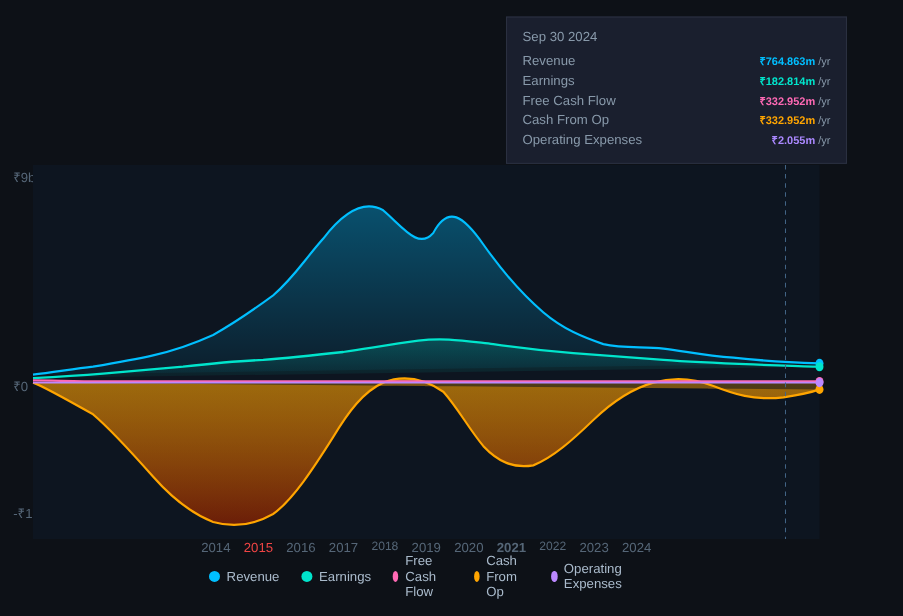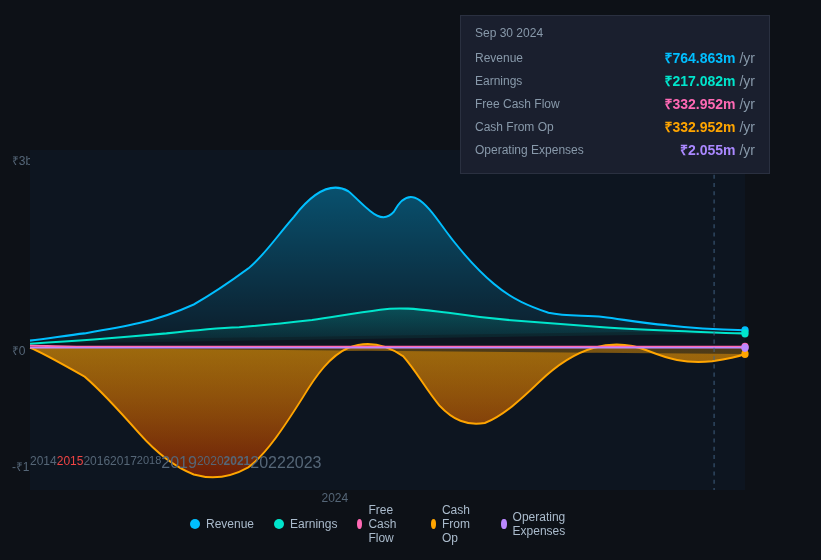--- a/index.html
+++ b/index.html
@@ -44,21 +44,21 @@
       margin-bottom: 4px;
     }
 
     .tooltip-label {
       color: #8899aa;
       font-size: 12px;
       min-width: 110px;
     }
 
     .tooltip-value {
-      font-size: 14px;
+      font-size: 10px;
       font-weight: 600;
     }
 
     .val-revenue { color: #00bfff; }
     .val-earnings { color: #00e5cc; }
     .val-fcf { color: #ff69b4; }
     .val-cashop { color: #ffa500; }
     .val-opex { color: #aa88ff; }
 
     
@@ -117,21 +117,21 @@
     <div class="tooltip-date">Sep 30 2024</div>
     <div class="tooltip-row">
       <span class="tooltip-label">Revenue</span>
       <span class="tooltip-value val-revenue">
         <span>₹764.863m</span><span style="color:#8899aa;font-weight:normal"> <span>/yr</span></span>
       </span>
     </div>
     <div class="tooltip-row">
       <span class="tooltip-label">Earnings</span>
       <span class="tooltip-value val-earnings">
-        <span>₹217.082m</span><span style="color:#8899aa;font-weight:normal"> <span>/yr</span></span>
+        <span>₹182.814m</span><span style="color:#8899aa;font-weight:normal"> <span>/yr</span></span>
       </span>
     </div>
     <div class="tooltip-row">
       <span class="tooltip-label">Free Cash Flow</span>
       <span class="tooltip-value val-fcf">
         <span>₹332.952m</span><span style="color:#8899aa;font-weight:normal"> <span>/yr</span></span>
       </span>
     </div>
     <div class="tooltip-row">
       <span class="tooltip-label">Cash From Op</span>
@@ -140,21 +140,21 @@
       </span>
     </div>
     <div class="tooltip-row">
       <span class="tooltip-label">Operating Expenses</span>
       <span class="tooltip-value val-opex">
         <span>₹2.055m</span><span style="color:#8899aa;font-weight:normal"> <span>/yr</span></span>
       </span>
     </div>
   </div>
 
-  <div class="y-label" style="top: 152px;">₹3b</div>
+  <div class="y-label" style="top: 152px;">₹9b</div>
   <div class="y-label" style="top: 342px;">₹0</div>
   <div class="y-label" style="top: 458px;">-₹1b</div>
 
   <div class="chart-area">
     <svg class="chart-svg" viewBox="0 0 786 330" preserveAspectRatio="none">
       <defs>
 
         <linearGradient id="revGrad" x1="0" y1="0" x2="0" y2="1">
           <stop offset="0%" stop-color="#00bfff" stop-opacity="0.35"></stop>
           <stop offset="100%" stop-color="#00bfff" stop-opacity="0.05"></stop>
@@ -196,32 +196,32 @@
       <line x1="752" y1="0" x2="752" y2="330" stroke="#446688" stroke-width="1" stroke-dasharray="4,4"></line>
 
       <circle cx="786" cy="175" r="4" fill="#00bfff"></circle>
       <circle cx="786" cy="178" r="4" fill="#00e5cc"></circle>
       <circle cx="786" cy="191" r="4" fill="#ff69b4"></circle>
       <circle cx="786" cy="198" r="4" fill="#ffa500"></circle>
       <circle cx="786" cy="192" r="4" fill="#bb88ff"></circle>
     </svg>
   </div>
 
-  <div style="position:absolute; bottom:55px; left:30px; right:15px; display:flex; justify-content:flex-start;">
+  <div style="position:absolute; bottom:55px; left:30px; right:15px; display:flex; justify-content:center;gap:12px;">
     <span style="color:#556677;font-size:12px;">2014</span>
     <span style="color:#ef4444;font-size:12px;">2015</span>
     <span style="color:#556677;font-size:12px;">2016</span>
     <span style="color:#556677;font-size:12px;">2017</span>
     <span style="color:#556677;font-size:11px;">2018</span>
-    <span style="color:#556677;font-size:16px;">2019</span>
+    <span style="color:#556677;font-size:12px;">2019</span>
     <span style="color:#556677;font-size:12px;">2020</span>
     <span style="color:#556677;font-size:12px;font-weight:bold;">2021</span>
-    <span style="color:#556677;font-size:16px;">2022</span>
-    <span style="color:#556677;font-size:16px;">2023</span>
-    <span style="color:#556677;font-size:12px;margin-top:37px;">2024</span>
+    <span style="color:#556677;font-size:11px;">2022</span>
+    <span style="color:#556677;font-size:12px;">2023</span>
+    <span style="color:#556677;font-size:12px;">2024</span>
   </div>
 
   <div class="legend">
     <div class="legend-item">
       <div class="legend-dot" style="background:#00bfff;"></div>
       <span>Revenue</span>
     </div>
     <div class="legend-item">
       <div class="legend-dot" style="background:#00e5cc;"></div>
       <span>Earnings</span>

